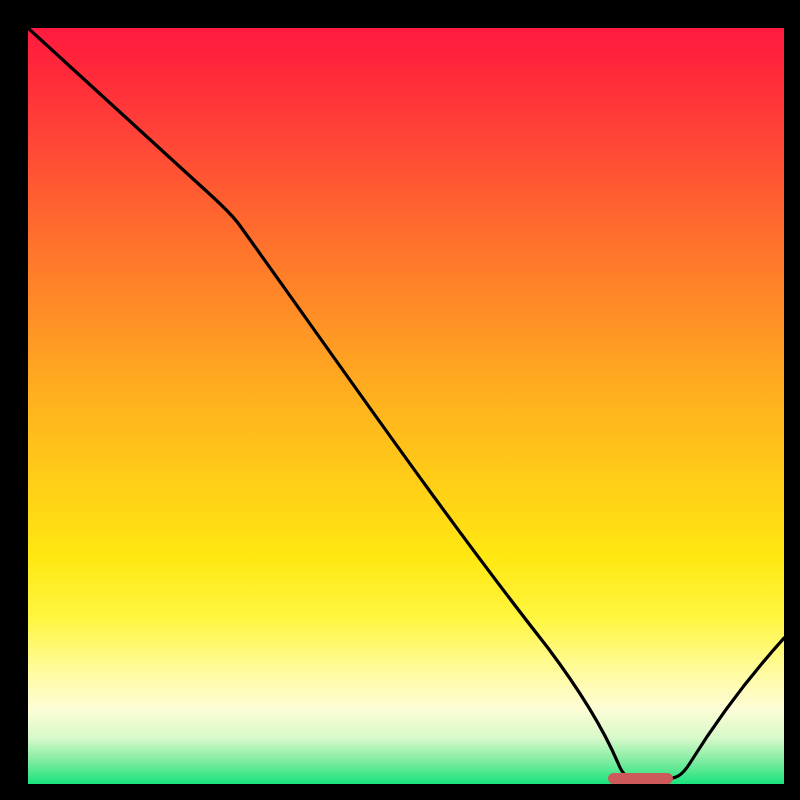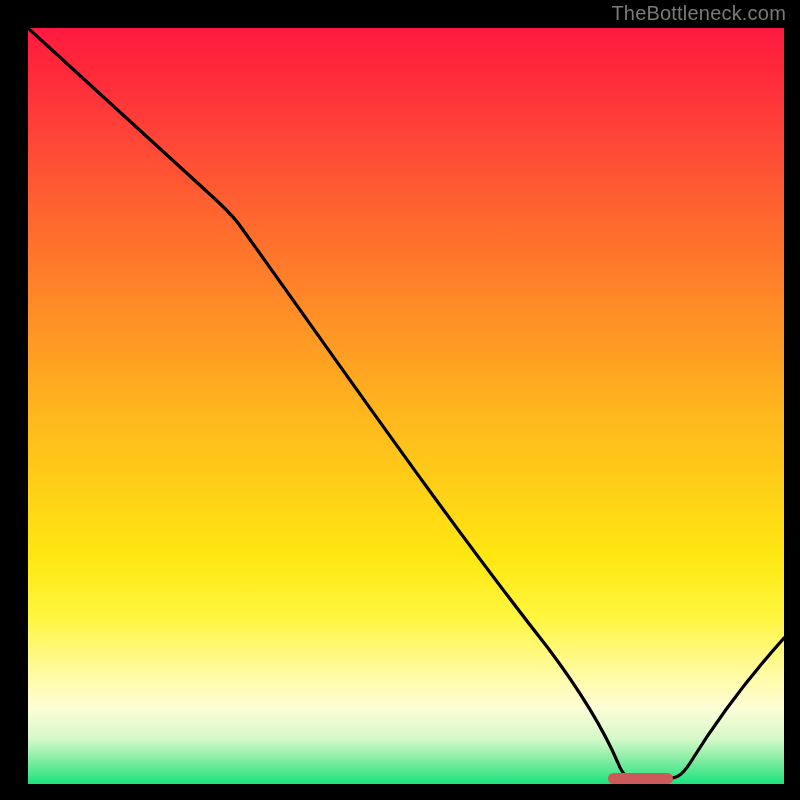--- a/index.html
+++ b/index.html
@@ -74,14 +74,13 @@
                C 300 320, 410 480, 520 620
                C 550 660, 575 700, 590 735
                C 595 748, 600 751, 612 751
                L 635 751
                C 648 751, 654 748, 662 735
                C 690 690, 720 650, 756 610" fill="none" stroke="#000" stroke-width="3.2" stroke-linecap="round"></path>
       <rect x="580" y="745" width="65" height="11" rx="5.5" ry="5.5" fill="#cc5a5a"></rect>
     </svg>
   </div>
 
-  <div class="watermark">TheBottleneck.com</div>
 </div>
 
 </body></html>

